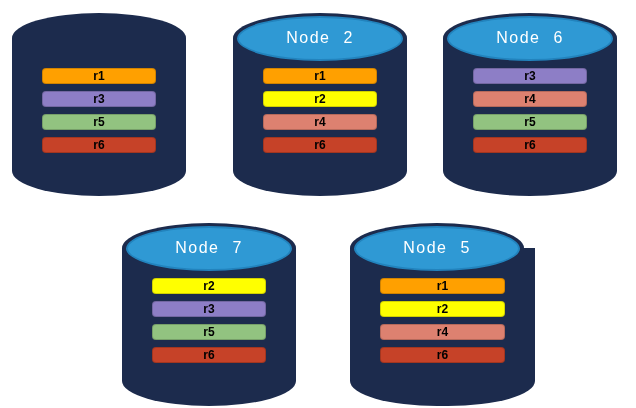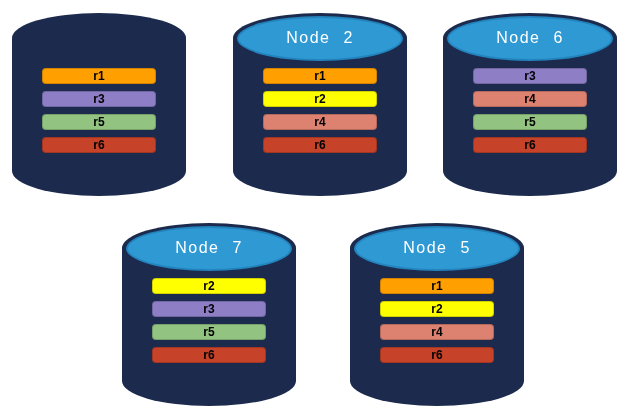--- a/index.html
+++ b/index.html
@@ -45,21 +45,21 @@
   }
   .bar-label{
     color:var(--bartext,#000000);
     font-size:12px;font-weight:bold;line-height:1;
   }
   
   .n1{left:12px;top:13px;}
   .n2{left:233px;top:13px;}
   .n3{left:443px;top:13px;}
   .n4{left:122px;top:223px;}
-  .n5{left:350px;top:223px;}
+  .n5{left:350px;top:223px;padding-left:11px;}
 </style>
 </head>
 <body style="background: rgb(255, 255, 255);">
 
 <div class="canvas">
 
   <div class="cylinder n1">
     <div class="cyl-top-rim"></div>
     <div class="cyl-body"></div>
     <div class="bars">

